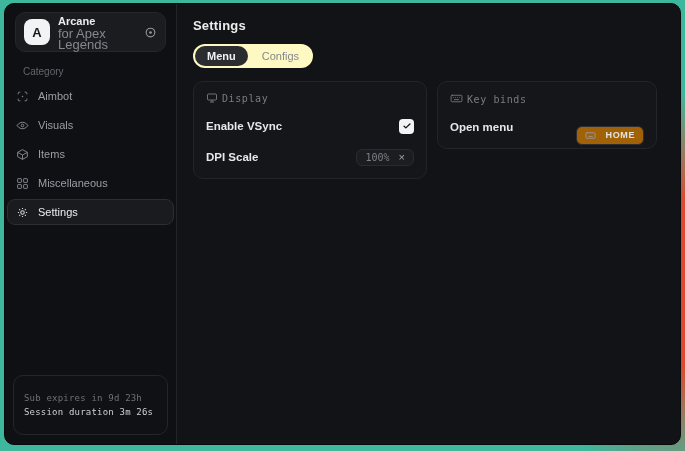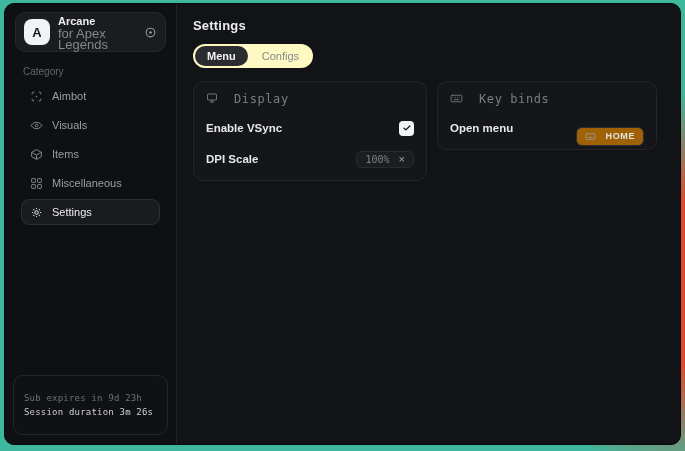--- a/index.html
+++ b/index.html
@@ -28,21 +28,21 @@
   .logo {
     width:26px; height:26px; flex:none; background:#f2f3f5; color:#17181b;
     border-radius:8px; display:flex; align-items:center; justify-content:center;
     font-size:13px; font-weight:bold;
   }
   .brand-text { flex:1; min-width:0; }
   .brand-name { font-size:11px; font-weight:700; color:#eceded; line-height:13px; }
   .brand-sub  { font-size:13px; color:#84878c; line-height:11px; }
   .brand-icon { color:#95989d; display:flex; }
   .category-label { margin:14px 0 6px 18px; font-size:10px; color:#63666b; }
-  .nav { padding:0 16px; display:flex; flex-direction:column; gap:3px; }
+  .nav { padding:0 2px; display:flex; flex-direction:column; gap:3px; }
   .nav-item {
     height:26px; display:flex; align-items:center; gap:9px; padding:0 8px;
     border-radius:8px; border:1px solid transparent;
     color:#9b9ea4; font-size:11px; cursor:pointer;
   }
   .nav-item .nicon { display:flex; color:#85888d; }
   .nav-item.active { background:#1a1b1f; border-color:#2d2e33; color:#eceded; }
   .nav-item.active .nicon { color:#d7d8da; }
   .side-spacer { flex:1; }
   .sub-card {
@@ -64,22 +64,22 @@
   }
   .tab.active { background:#2b2c30; color:#f0f1f2; font-weight:600; }
   .cards { margin-top:13px; display:flex; gap:10px; align-items:flex-start; }
   .card {
     background:#15161a; border:1px solid #242528; border-radius:10px;
     padding:10px 12px 12px 12px;
   }
   .card-display  { width:234px; }
   .card-keybinds { width:220px; }
   .card-header {
-    display:flex; align-items:flex-start; gap:16px; color:#797c81;
-    font-family:"DejaVu Sans Mono", monospace; font-size:12px; letter-spacing:.6px;
+    display:flex; align-items:flex-end; gap:4px; color:#797c81;
+    font-family:"DejaVu Sans Mono", monospace; font-size:10px; letter-spacing:.6px;
   }
   .card-header .hicon { display:flex; color:#797c81; }
   .card-row {
     margin-top:13px; height:18px;
     display:flex; align-items:center; justify-content:space-between;
   }
   .row-label { font-size:11.5px; font-weight:600; color:#e6e7e9; }
   .checkbox {
     width:15px; height:15px; background:#f2f3f5; border-radius:4px;
     display:flex; align-items:center; justify-content:center; cursor:pointer;

